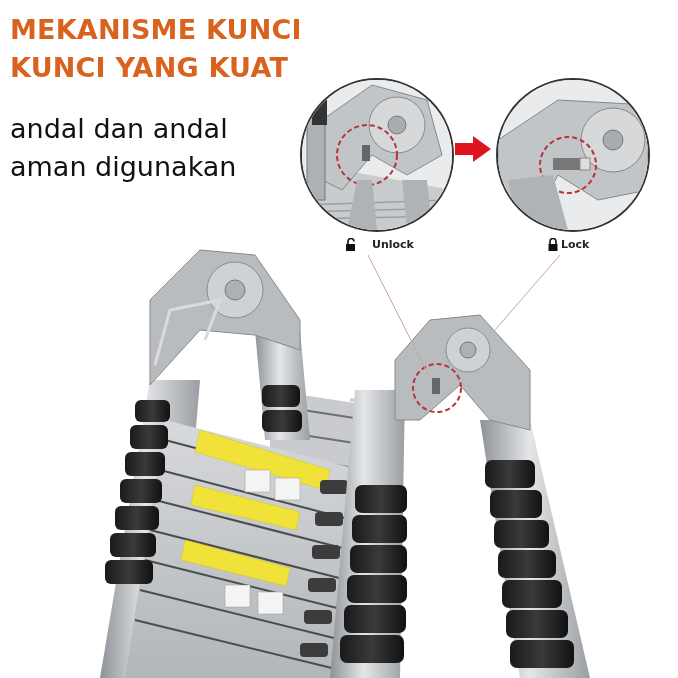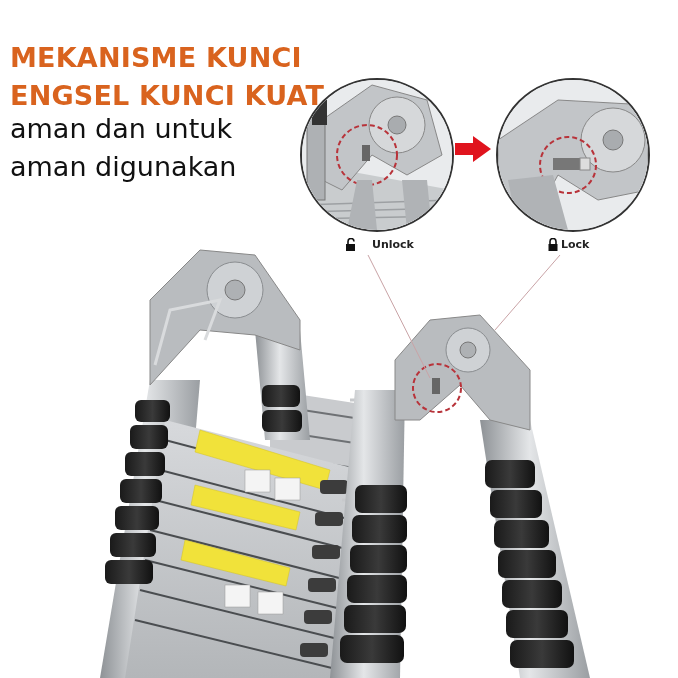--- a/index.html
+++ b/index.html
@@ -1,17 +1,17 @@
 <!DOCTYPE html>
 <html><head>
 <meta charset="utf-8">
 <style>
   html,body{margin:0;padding:0;background:#fff;}
   body{width:678px;height:678px;position:relative;overflow:hidden;font-family:"DejaVu Sans",sans-serif;}
-  .title{position:absolute;left:10px;color:#d9631e;font-weight:bold;font-size:27px;line-height:32px;letter-spacing:0.2px;font-family:"DejaVu Sans",sans-serif;margin-top:28px;}
+  .title{position:absolute;left:10px;color:#d9631e;font-weight:bold;font-size:27px;line-height:32px;letter-spacing:0.2px;font-family:"DejaVu Sans",sans-serif;}
   .t1{top:14px;}
   .t2{top:52px;}
   .sub{position:absolute;left:10px;color:#111;font-size:27px;line-height:38px;font-family:"DejaVu Sans",sans-serif;}
   .s1{top:110px;}
   .s2{top:148px;}
   .circle{position:absolute;width:150px;height:150px;border-radius:50%;border:2px solid #333;overflow:hidden;background:#eef0f2;}
   .c1{left:300px;top:78px;}
   .c2{left:496px;top:78px;}
   .lbl{position:absolute;font-size:11px;font-weight:bold;color:#222;display:flex;align-items:center;gap:3px;}
   .lbl-unlock{left:346px;top:238px;gap:16px;}
@@ -128,22 +128,22 @@
     <rect x="502" y="580" width="60" height="28" rx="7"></rect>
     <rect x="506" y="610" width="62" height="28" rx="7"></rect>
     <rect x="510" y="640" width="64" height="28" rx="7"></rect>
   </g>
 
   <line x1="368" y1="255" x2="430" y2="378" stroke="#c9a3a6" stroke-width="1"></line>
   <line x1="560" y1="255" x2="495" y2="330" stroke="#c9a3a6" stroke-width="1"></line>
 </svg>
 
 <div class="title t1">MEKANISME KUNCI</div>
-<div class="title t2">ENGSEL KUNCI KUAT</div>
-<div class="sub s1">aman dan untuk</div>
+<div class="title t2">KUNCI YANG KUAT</div>
+<div class="sub s1">andal dan andal</div>
 <div class="sub s2">aman digunakan</div>
 
 <div class="circle c1">
   <svg width="150" height="150" viewBox="0 0 150 150">
     <rect width="150" height="150" fill="#e9ebed"></rect>
     <polygon points="0,120 40,90 150,110 150,150 0,150" fill="#c9ccce"></polygon>
     <g stroke="#9da0a3" stroke-width="1.5">
         <line x1="0" y1="125" x2="150" y2="120"></line>
         <line x1="0" y1="132" x2="150" y2="128"></line>
         <line x1="0" y1="139" x2="150" y2="136"></line>

